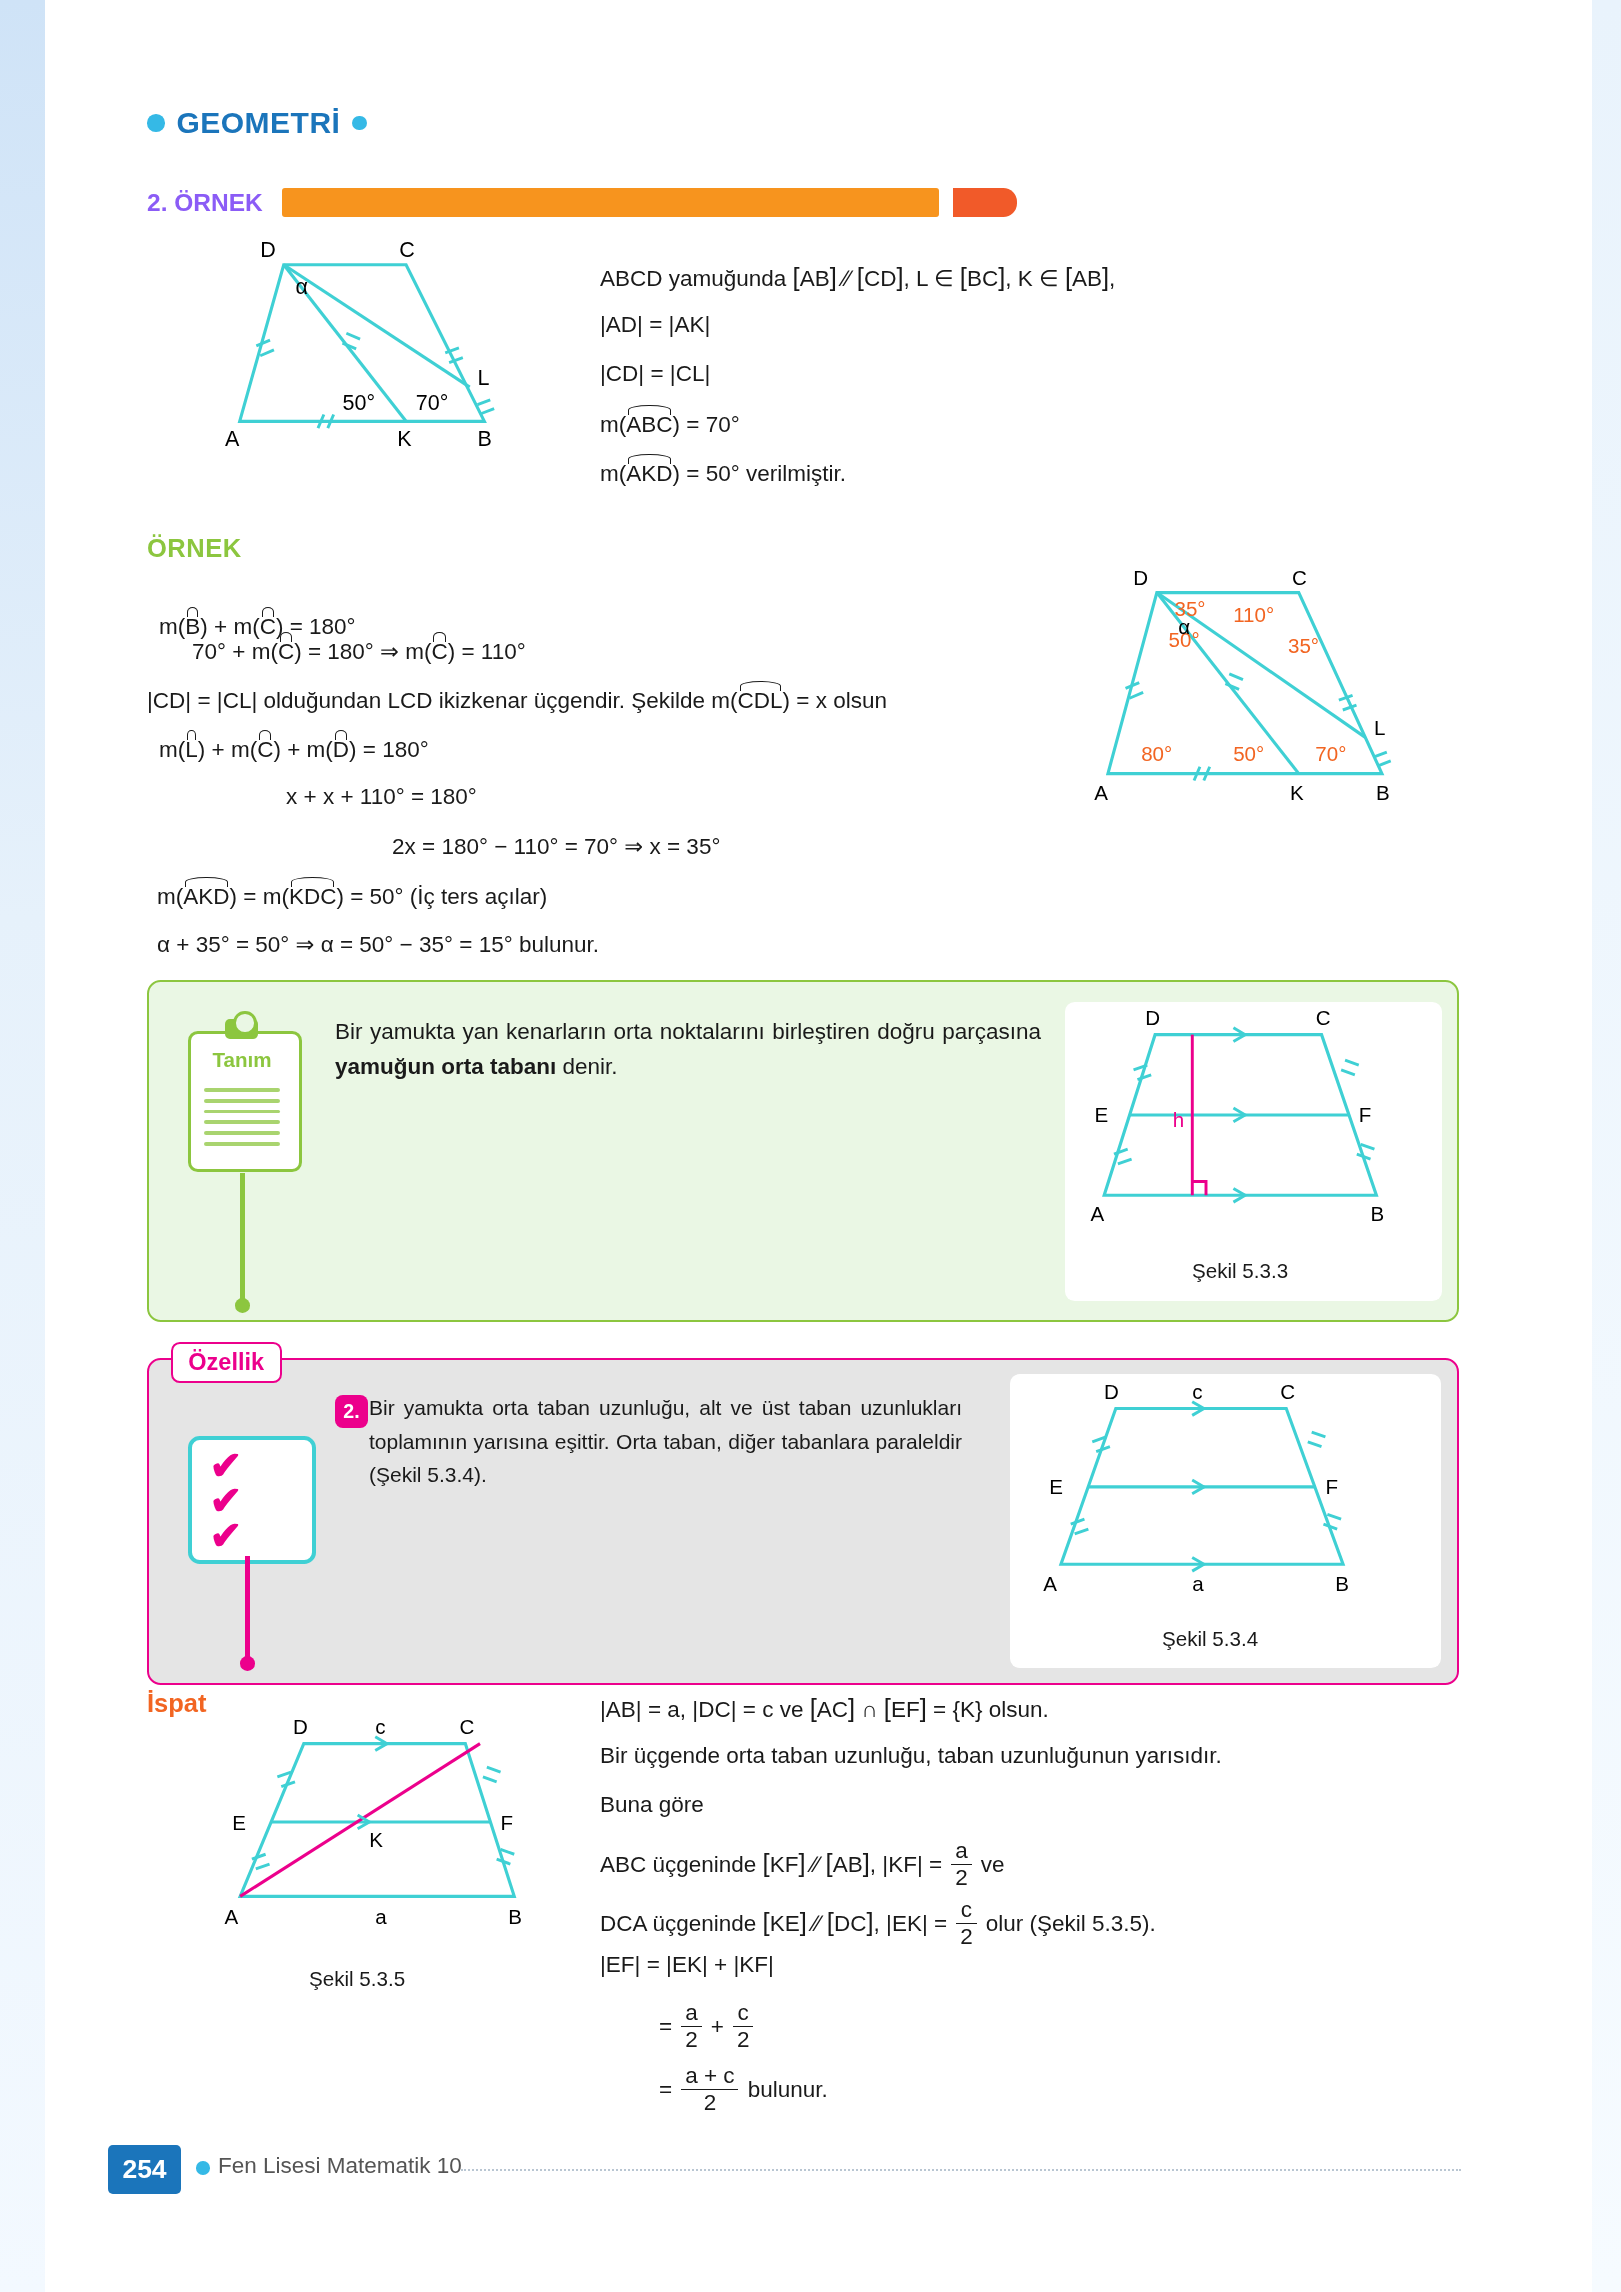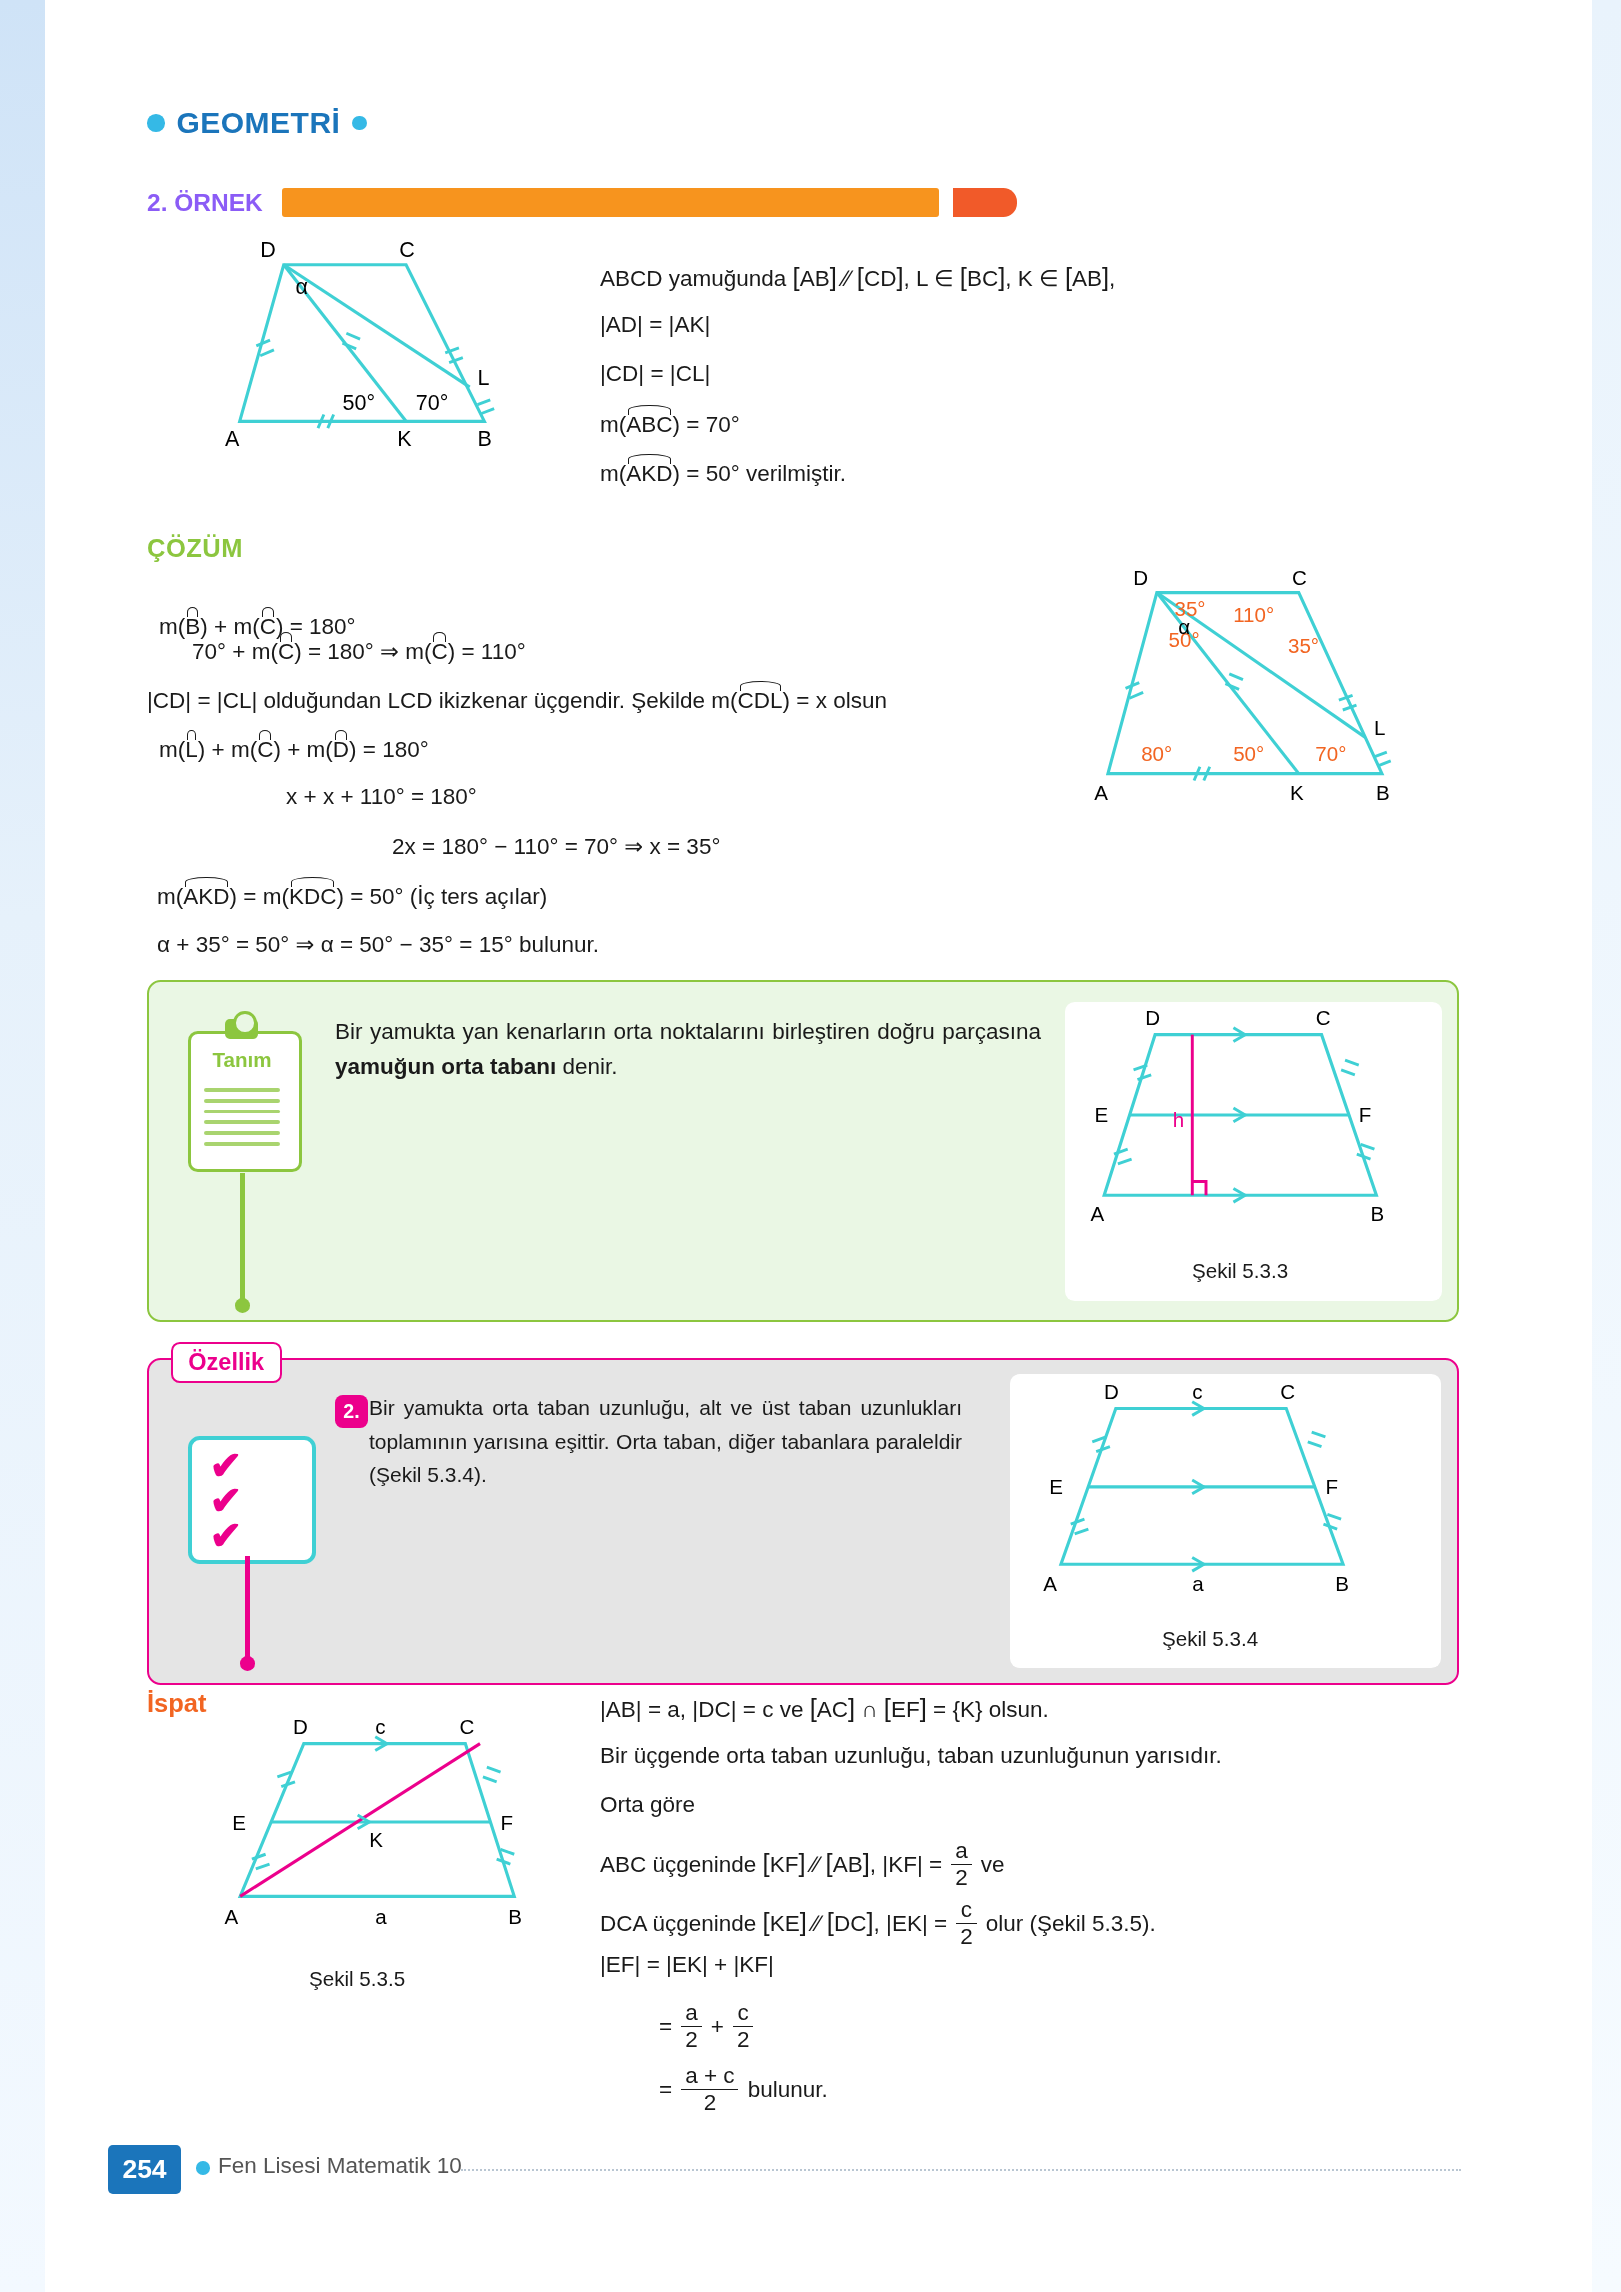--- a/index.html
+++ b/index.html
@@ -180,21 +180,21 @@
   </div>
 
   <div class="txt" style="left:600px;top:263px;">
     ABCD yamuğunda <span style="font-size:25.5px;">[</span>AB<span style="font-size:25.5px;">]</span> ∕∕ <span style="font-size:25.5px;">[</span>CD<span style="font-size:25.5px;">]</span>, L ∈ <span style="font-size:25.5px;">[</span>BC<span style="font-size:25.5px;">]</span>, K ∈ <span style="font-size:25.5px;">[</span>AB<span style="font-size:25.5px;">]</span>,
   </div>
   <div class="txt" style="left:600px;top:312px;">|AD| = |AK|</div>
   <div class="txt" style="left:600px;top:361px;">|CD| = |CL|</div>
   <div class="txt" style="left:600px;top:410px;">m(<span class="arc">ABC</span>) = 70°</div>
   <div class="txt" style="left:600px;top:459px;">m(<span class="arc">AKD</span>) = 50° verilmiştir.</div>
 
-  <div class="cozum">ÇÖZÜM</div>
+  <div class="cozum">ÖRNEK</div>
 
   <div class="txt" style="left:159px;top:588px;margin-top:24px;">m(<span class="arc">B</span>) + m(<span class="arc">C</span>) = 180°</div>
   <div class="txt" style="left:192px;top:637px;">70° + m(<span class="arc">C</span>) = 180° ⇒ m(<span class="arc">C</span>) = 110°</div>
   <div class="txt" style="left:147px;top:686px;">|CD| = |CL| olduğundan LCD ikizkenar üçgendir. Şekilde m(<span class="arc">CDL</span>) = x  olsun</div>
   <div class="txt" style="left:159px;top:735px;">m(<span class="arc">L</span>) + m(<span class="arc">C</span>) + m(<span class="arc">D</span>) = 180°</div>
   <div class="txt" style="left:286px;top:784px;">x + x + 110° = 180°</div>
   <div class="txt" style="left:392px;top:833px;">2x = 180° − 110° = 70° ⇒ x = 35°</div>
   <div class="txt" style="left:157px;top:882px;">m(<span class="arc">AKD</span>) = m(<span class="arc">KDC</span>) = 50° (İç ters açılar)</div>
   <div class="txt" style="left:157px;top:931px;">α + 35° = 50° ⇒ α = 50° − 35° = 15° bulunur.</div>
 
@@ -357,21 +357,21 @@
       <text x="314" y="208" font-size="21" font-family="Liberation Sans">B</text>
       <text x="178" y="14" font-size="21" font-family="Liberation Sans">c</text>
       <text x="178" y="208" font-size="21" font-family="Liberation Sans">a</text>
       <text x="172" y="130" font-size="21" font-family="Liberation Sans">K</text>
     </svg>
     <div class="sekil-cap" style="left:108px;top:247px;">Şekil 5.3.5</div>
   </div>
 
   <div class="txt" style="left:600px;top:1694px;">|AB| = a, |DC| = c ve <span style="font-size:25.5px;">[</span>AC<span style="font-size:25.5px;">]</span> ∩ <span style="font-size:25.5px;">[</span>EF<span style="font-size:25.5px;">]</span> = {K} olsun.</div>
   <div class="txt" style="left:600px;top:1743px;">Bir üçgende orta taban uzunluğu, taban uzunluğunun yarısıdır.</div>
-  <div class="txt" style="left:600px;top:1792px;">Orta göre</div>
+  <div class="txt" style="left:600px;top:1792px;">Buna göre</div>
   <div class="txt" style="left:600px;top:1839px;">
     ABC üçgeninde <span style="font-size:25.5px;">[</span>KF<span style="font-size:25.5px;">]</span> ∕∕ <span style="font-size:25.5px;">[</span>AB<span style="font-size:25.5px;">]</span>, |KF| =
     <span class="frac"><span class="n">a</span><span class="d">2</span></span> ve
   </div>
   <div class="txt" style="left:600px;top:1898px;">
     DCA üçgeninde <span style="font-size:25.5px;">[</span>KE<span style="font-size:25.5px;">]</span> ∕∕ <span style="font-size:25.5px;">[</span>DC<span style="font-size:25.5px;">]</span>, |EK| =
     <span class="frac"><span class="n">c</span><span class="d">2</span></span> olur (Şekil 5.3.5).
   </div>
   <div class="txt" style="left:600px;top:1952px;">|EF| = |EK| + |KF|</div>
   <div class="txt" style="left:659px;top:2001px;">

